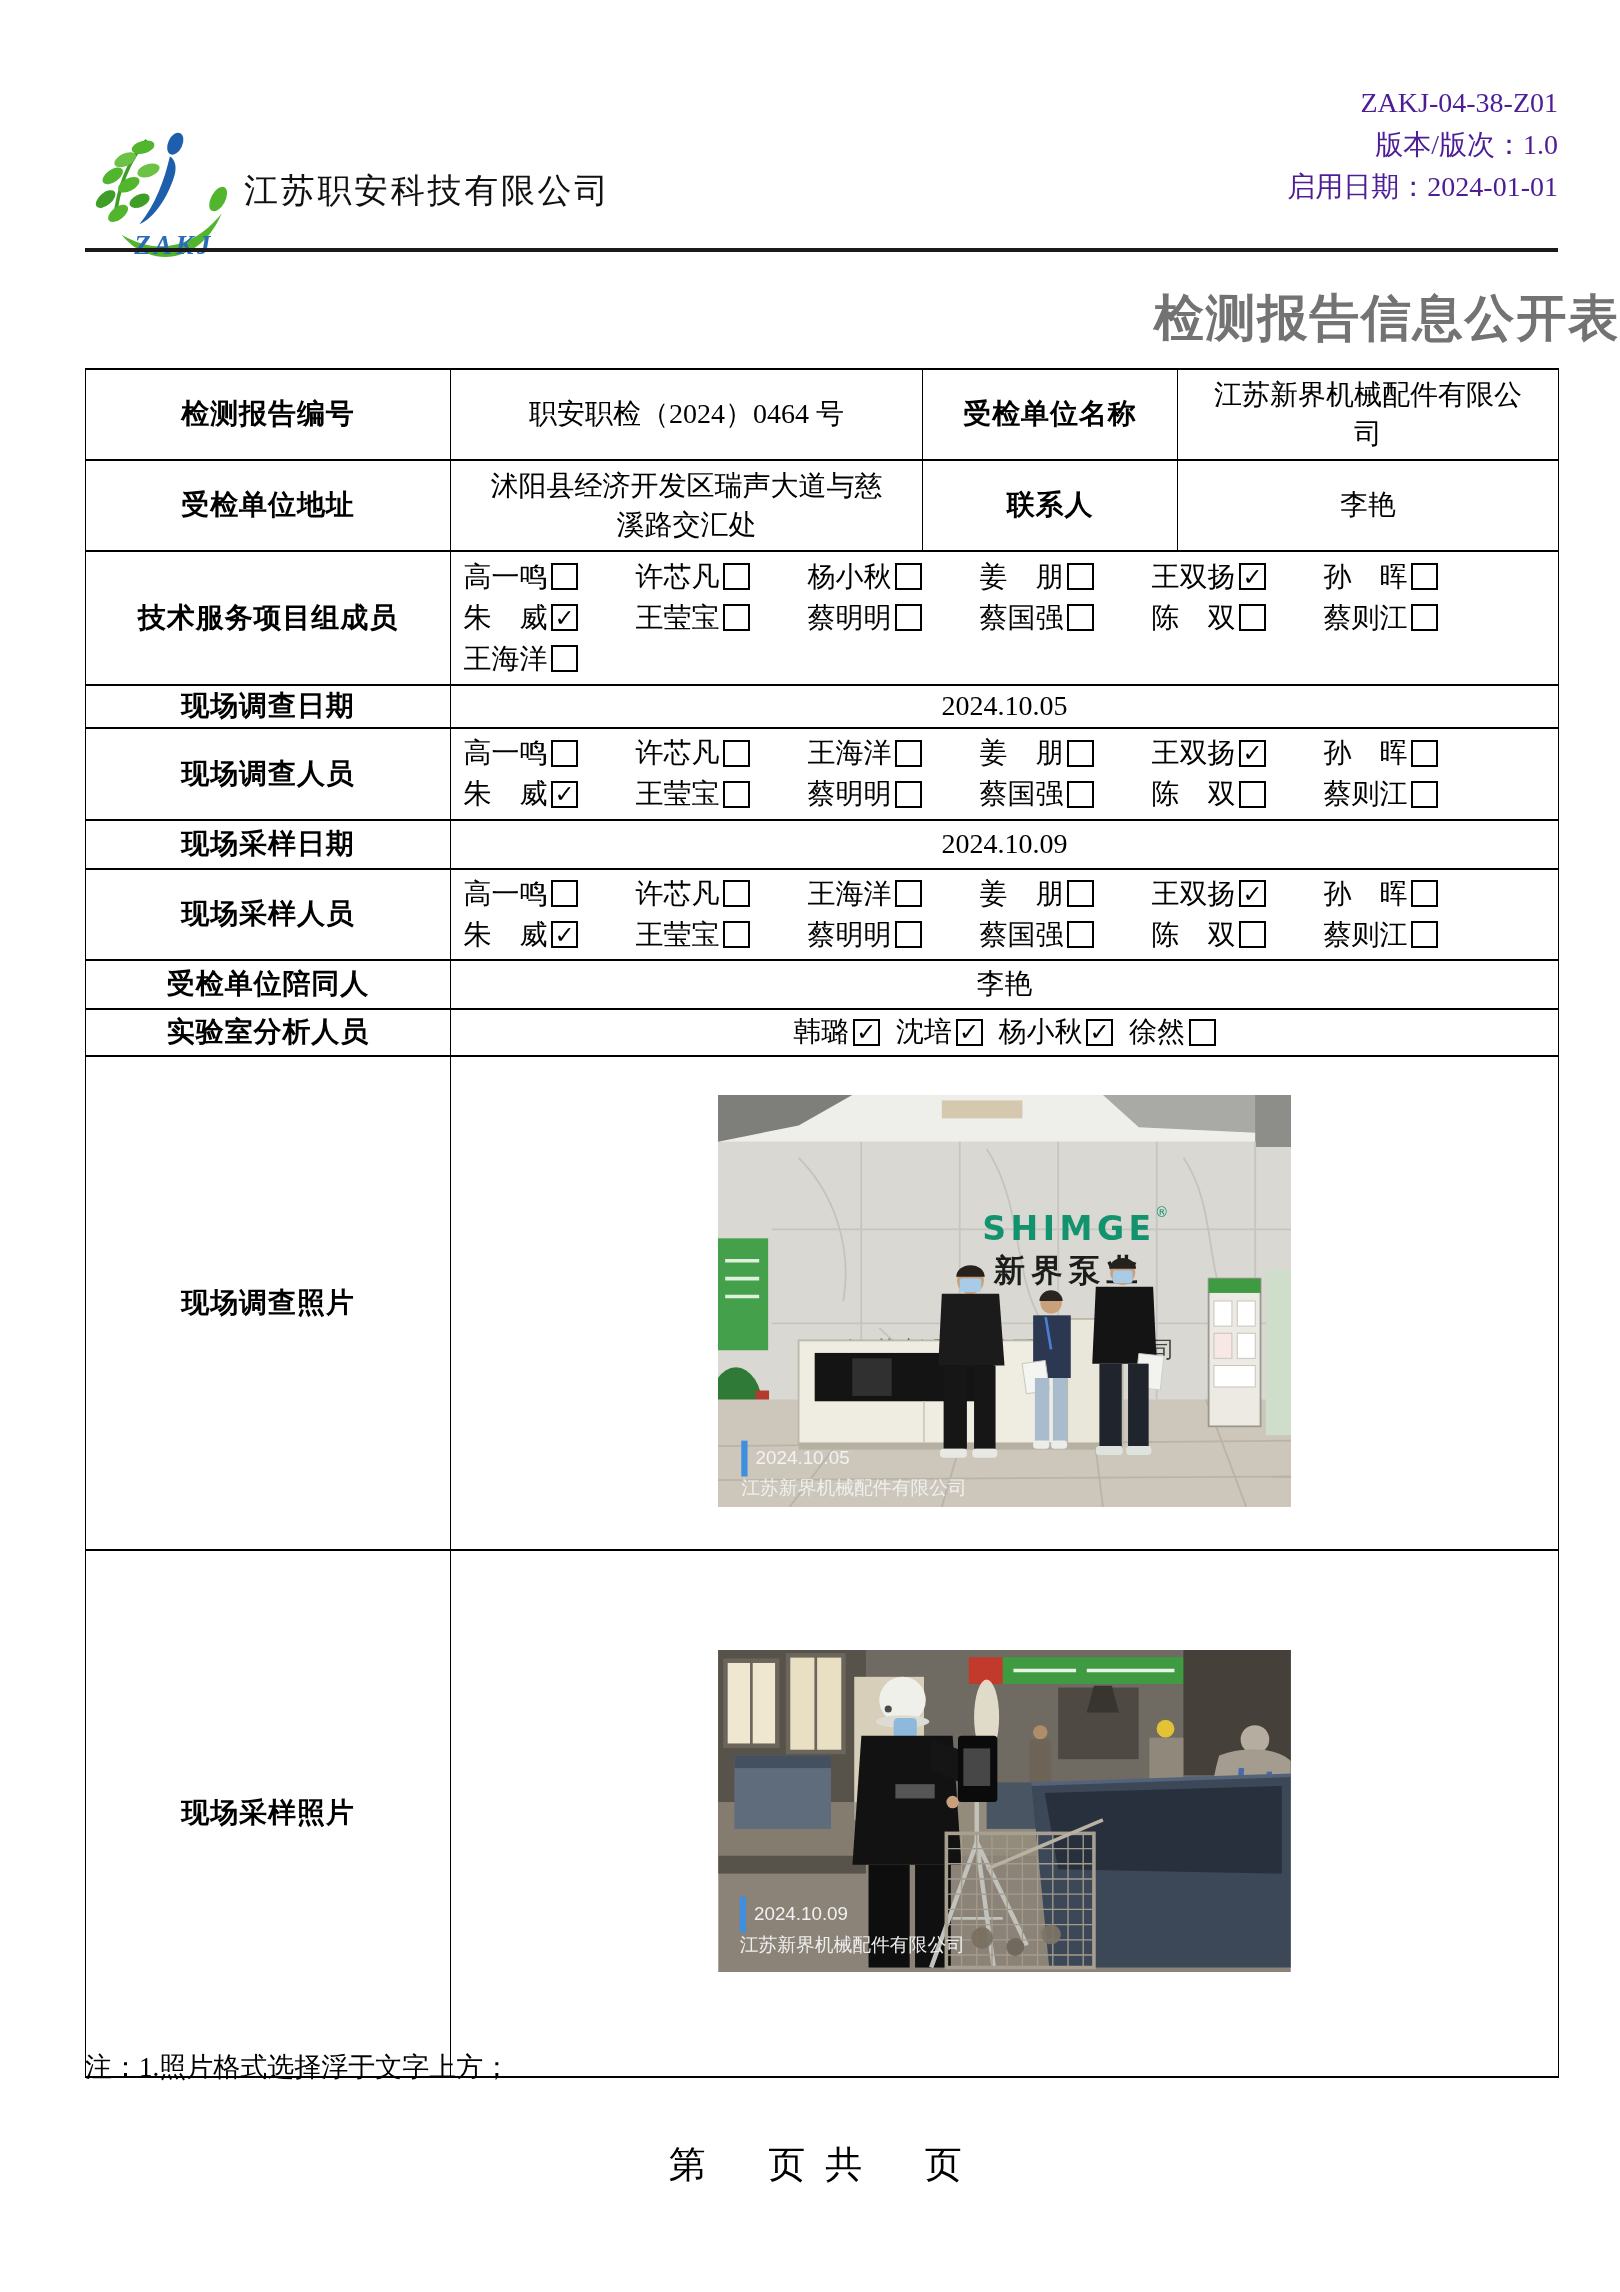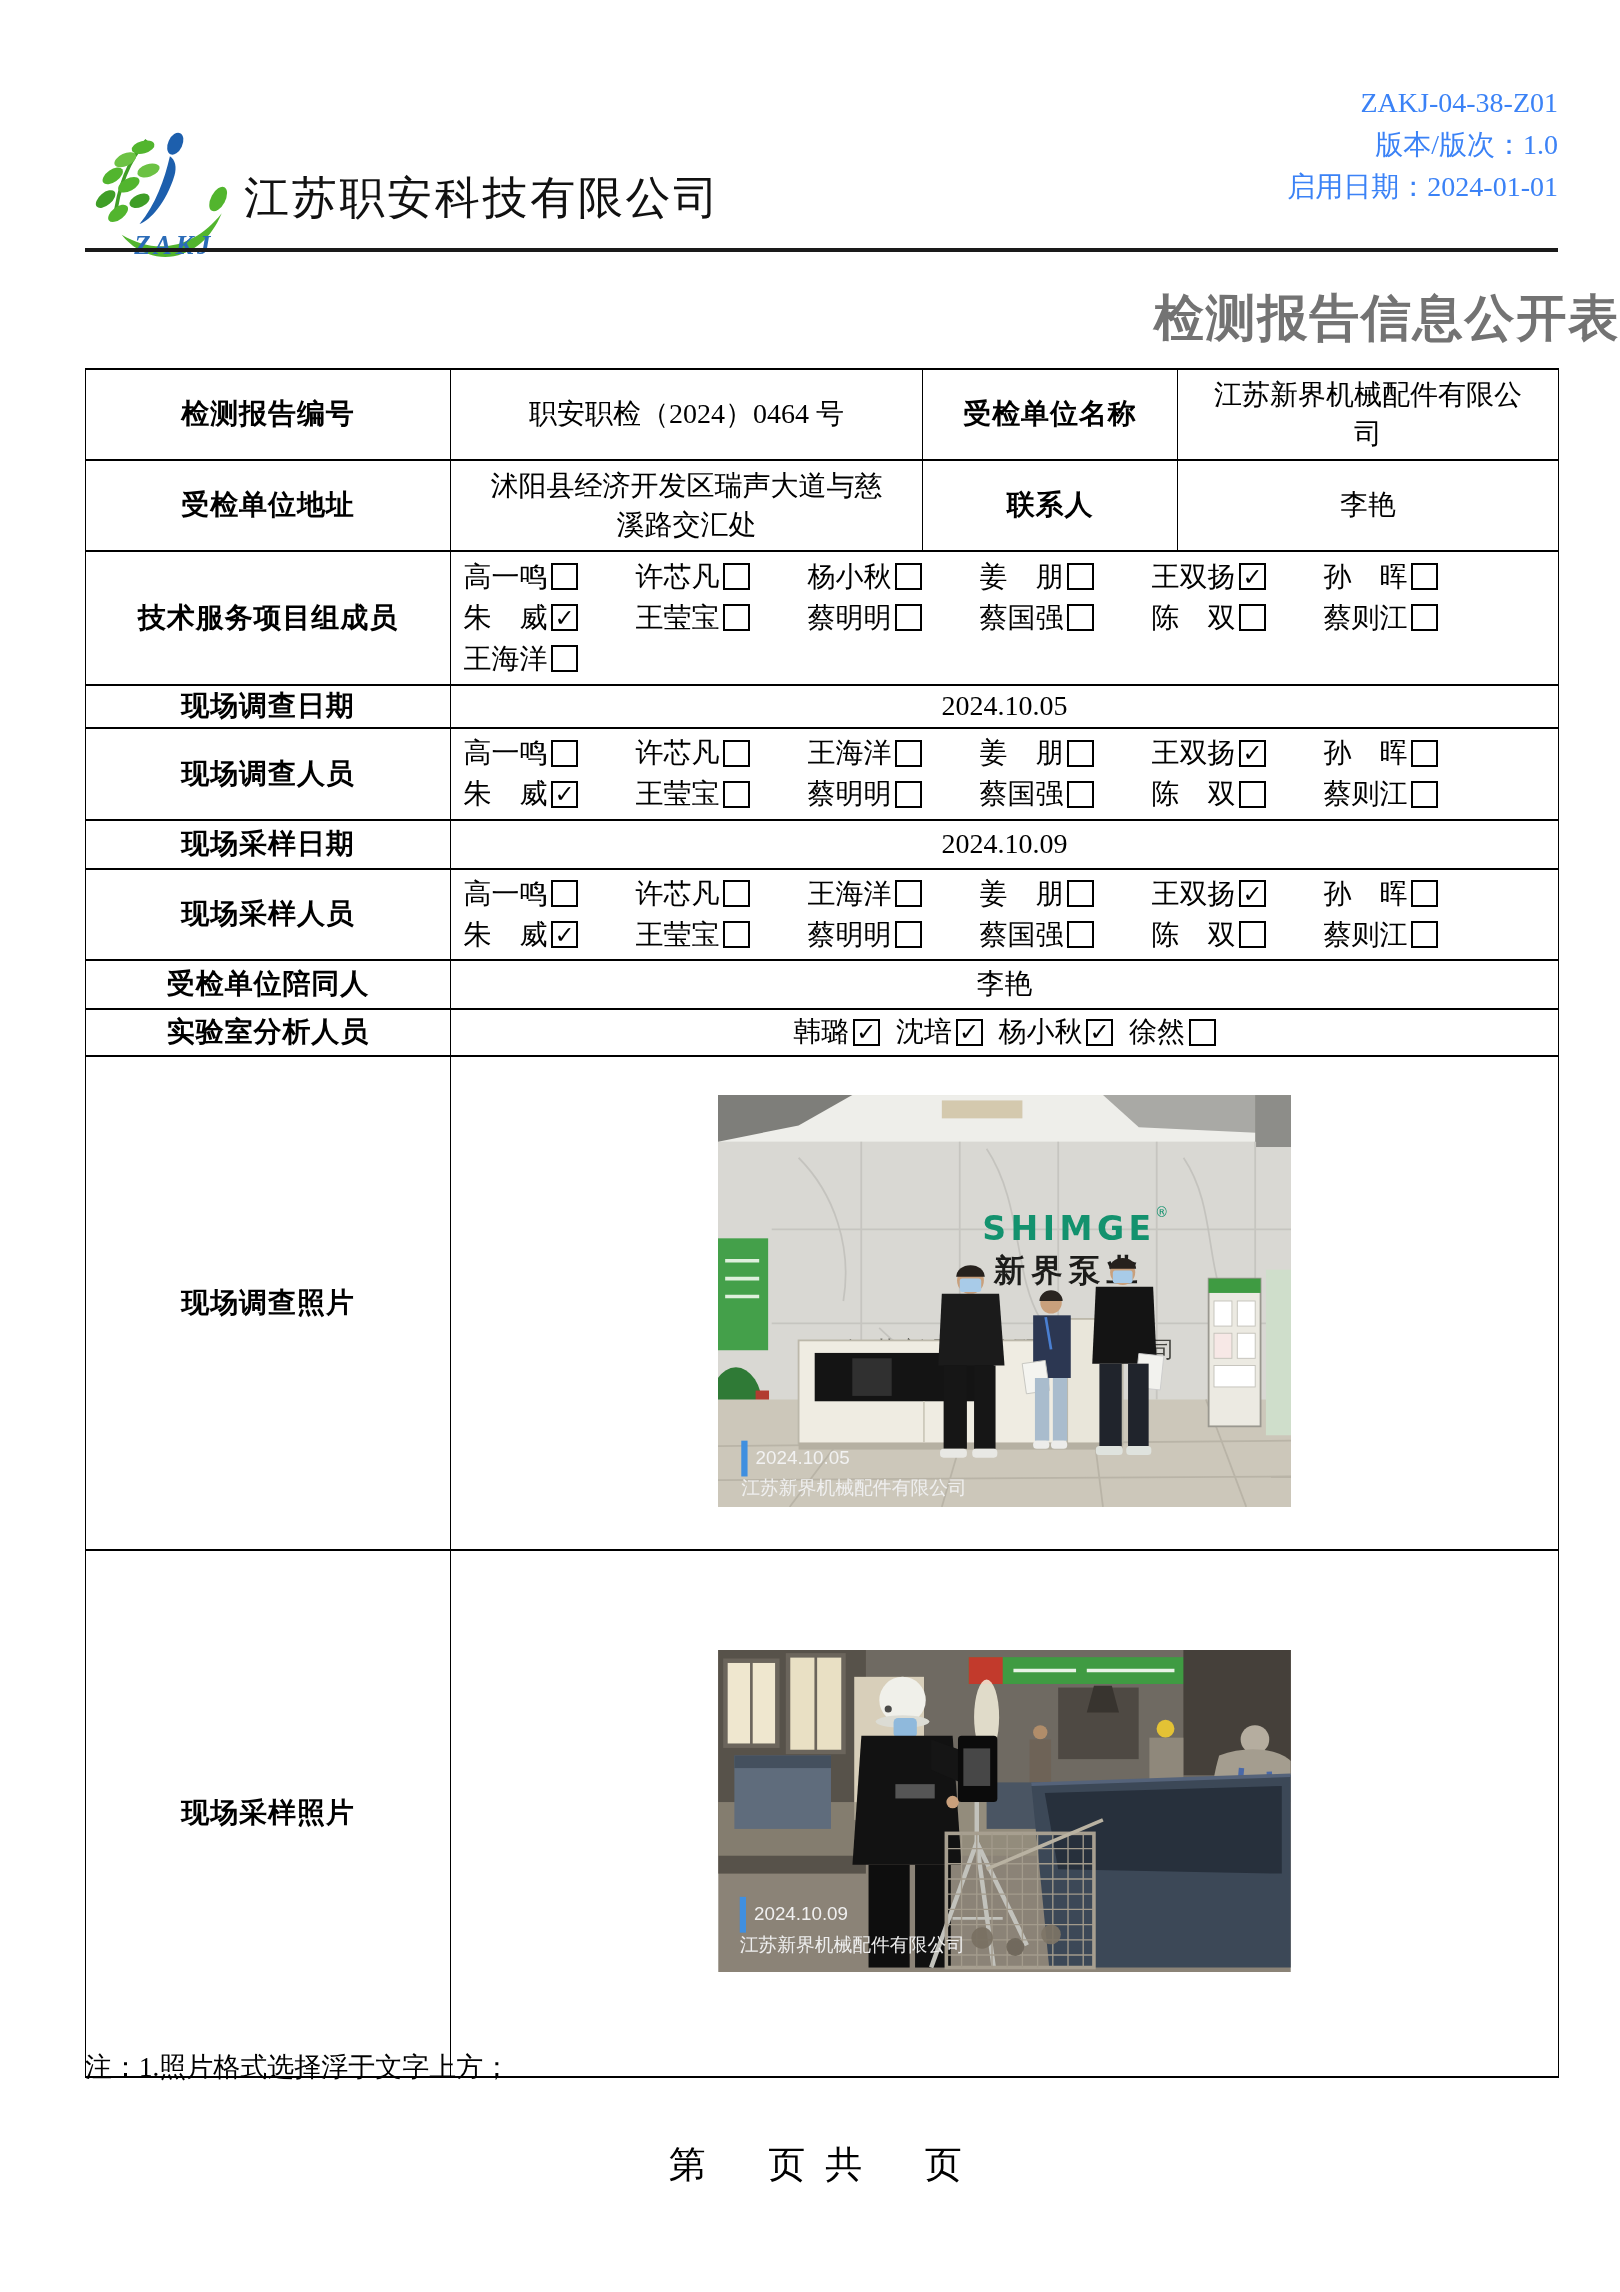--- a/index.html
+++ b/index.html
@@ -4,26 +4,26 @@
 <style>
   html,body{margin:0;padding:0;background:#9a9a9a;}
   .page{
     position:relative;width:1620px;height:2293px;background:#ffffff;
     margin:0 auto;overflow:hidden;
     font-family:"Liberation Serif", serif;color:#000;
   }
   
   .logo{position:absolute;left:82px;top:124px;}
   .company-name{
-    position:absolute;left:244px;top:168px;font-size:45px;letter-spacing:2.7px;
+    position:absolute;left:244px;top:168px;font-size:34px;letter-spacing:2.7px;
     font-family:"Liberation Serif", serif;color:#111;
   }
   .doc-meta{
     position:absolute;right:62px;top:82px;text-align:right;
-    font-size:28px;line-height:42px;font-family:"Liberation Serif", serif;color:#3b82f6;
+    font-size:28px;line-height:42px;font-family:"Liberation Serif", serif;color:#4c1d95;
   }
   .header-rule{position:absolute;left:85px;top:248px;width:1473px;height:3.6px;background:#1a1a1a;}
   
   .doc-title{
     position:absolute;left:0;top:285px;width:100%;text-align:right;
     font-family:"DejaVu Sans", sans-serif;font-weight:bold;font-size:50px;letter-spacing:1.8px;color:#737373;
   }
   
   table.form{
     position:absolute;left:85px;top:368px;width:1473px;

